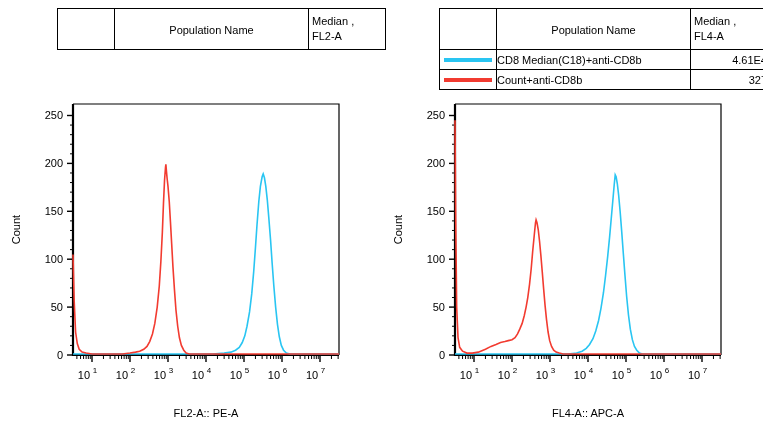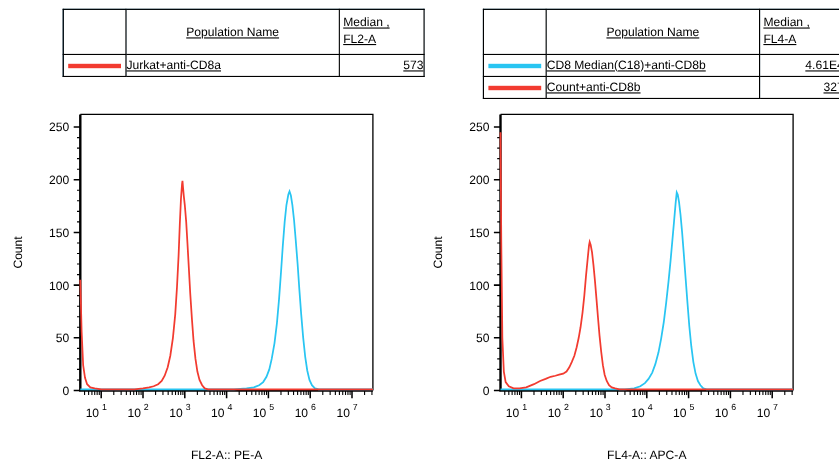--- a/index.html
+++ b/index.html
@@ -26,22 +26,21 @@
 
   
   .legend-table {
     position: absolute;
     left: 57px;
     top: 8px;
     width: 325px;
     border-collapse: collapse;
     table-layout: fixed;
     font-size: 11px;
-    background: #0c4a6e;
-    text-decoration: underline;
+    background: #ec4899;
   }
   .legend-table td, .legend-table th {
     border: 1px solid #000000;
     padding: 0;
     vertical-align: middle;
     font-weight: normal;
     background: #ffffff;
   }
   .col-swatch { width: 56px; }
   .col-name   { width: 193px; }
@@ -134,27 +133,20 @@
     <tbody>
         <tr>
       <td class="col-swatch hdr-blank"></td>
       <td class="col-name hdr-grey">
         <span class="hdr-name-text">Population Name</span>
       </td>
       <td class="col-median hdr-grey">
         <span class="hdr-median-text">Median ,</span>
         <span class="hdr-median-text">FL2-A</span>
       </td>
-    </tr>
-    <tr>
-      <td class="col-swatch row-cell swatch-cell">
-        <span class="swatch" id="sw-l1" style="background: rgb(242, 59, 48);"></span>
-      </td>
-      <td class="col-name row-cell pop-name">Jurkat+anti-CD8a</td>
-      <td class="col-median row-cell median-val">573</td>
     </tr>
   </tbody>
     </table>
 
   <div class="plot-wrap">
     <svg class="plot" id="svg-left" width="381" height="338">
         <path d="M 73 9 L 73 260 L 339 260" class="axis-line"></path>
         <path d="M 73 9 L 339 9 L 339 260" stroke="#000" stroke-width="1.2" fill="none"></path>
         <line x1="67" y1="260" x2="73" y2="260" class="tick"></line>
         <text x="63" y="264" class="ticklabel" text-anchor="end">0</text>

